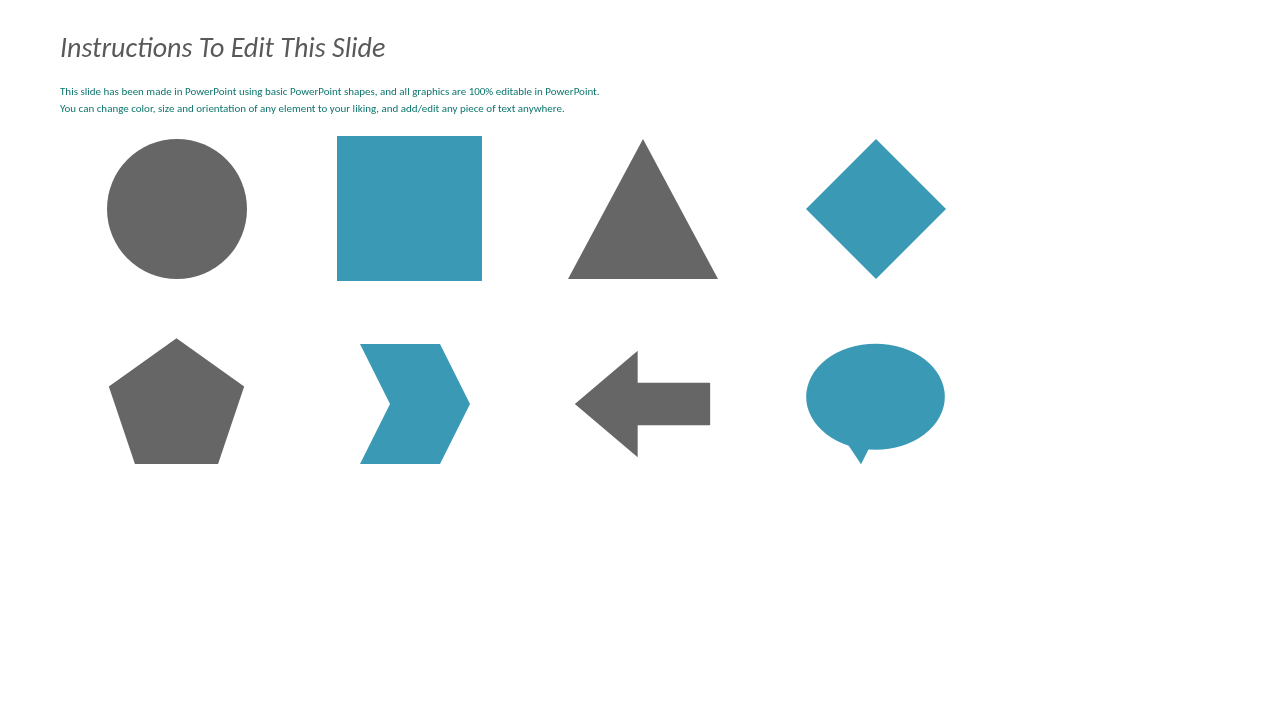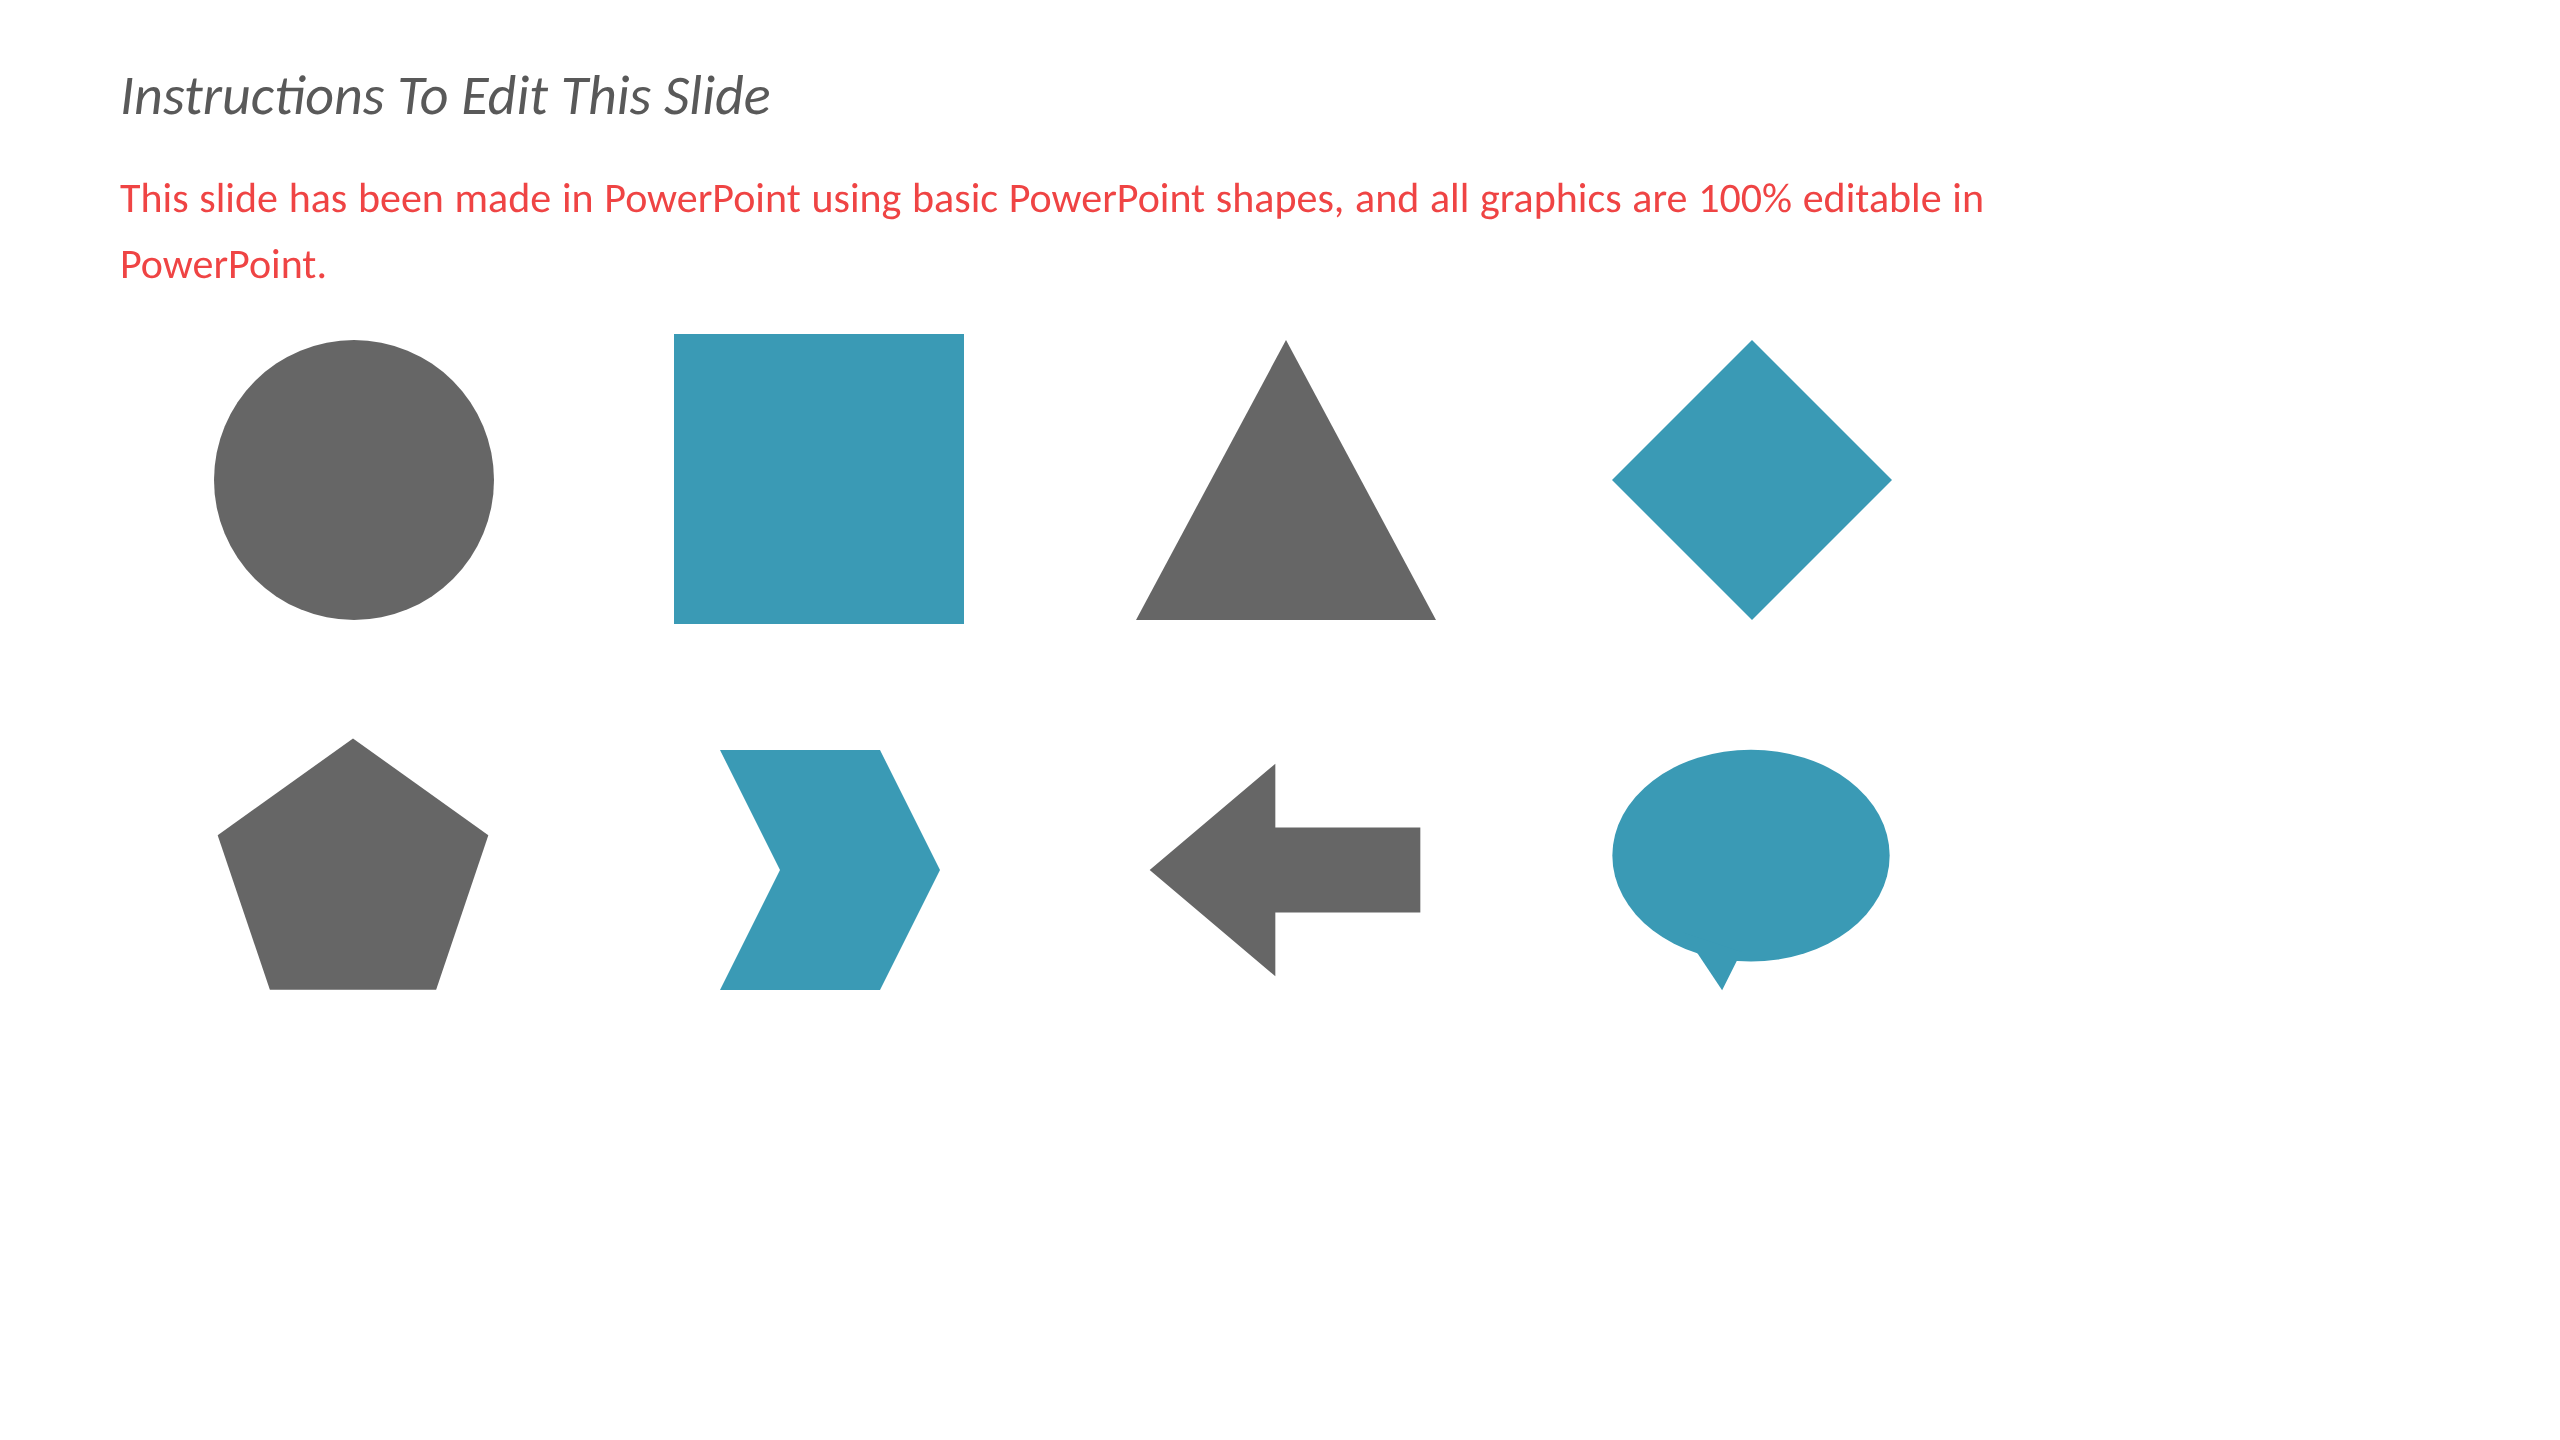--- a/index.html
+++ b/index.html
@@ -20,22 +20,22 @@
 
     .title {
       font-size: 28px;
       font-style: italic;
       color: #595959;
       margin-bottom: 18px;
       font-weight: 400;
     }
 
     .body-text {
-      font-size: 21px;
-      color: #ef4444;
+      font-size: 11px;
+      color: #0f766e;
       line-height: 1.55;
       text-align: justify;
       margin-bottom: 14px;
     }
 
     .shapes-section {
       display: flex;
       flex-direction: column;
       gap: 40px;
       margin-top: 10px;
@@ -95,20 +95,21 @@
   </style>
 </head>
 <body>
 
 <div class="slide">
 
   <div class="title">Instructions To Edit This Slide</div>
 
   <div class="body-text">
     <span>This slide has been made in PowerPoint using basic PowerPoint shapes, and all graphics are 100% editable in PowerPoint.</span><br>
+    <span>You can change color, size and orientation of any element to your liking, and add/edit any piece of text anywhere.</span>
   </div>
 
   <div class="shapes-section">
 
     <div class="shapes-row">
 
       <div class="shape-container">
         <div class="shape-circle"></div>
       </div>
 

